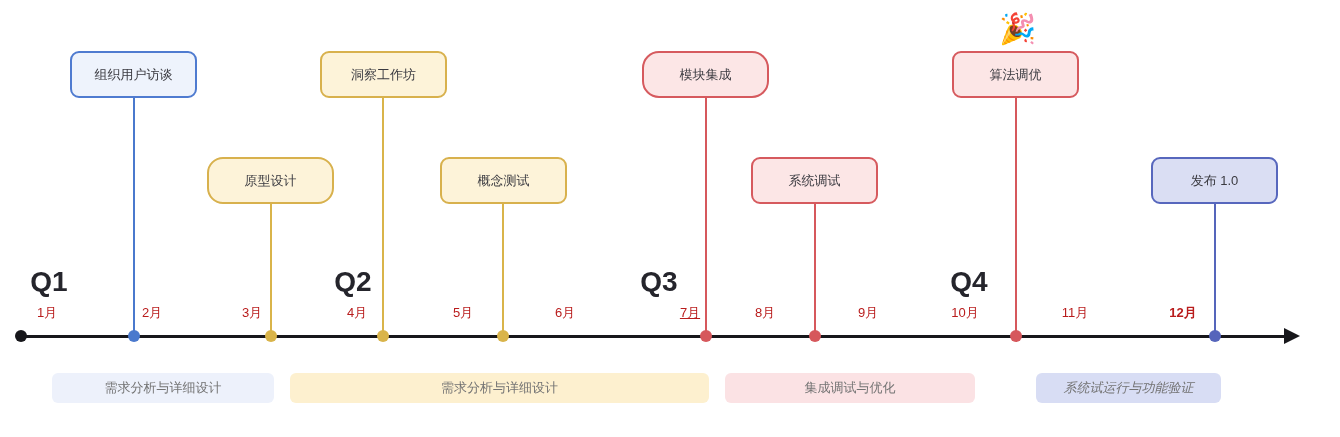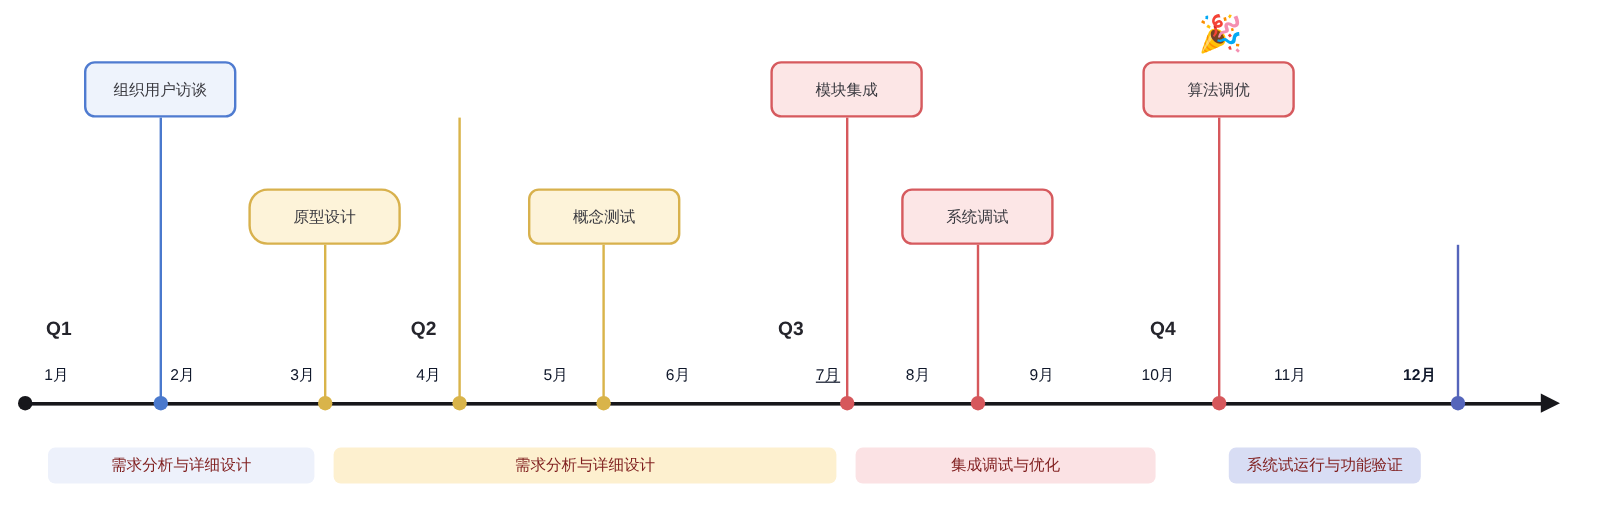--- a/index.html
+++ b/index.html
@@ -72,45 +72,46 @@
     border-top: 8px solid transparent;
     border-bottom: 8px solid transparent;
     border-left: 16px solid #17171b;
     z-index: 2;
   }
   
   .quarter {
     position: absolute;
     top: 266px;
     transform: translateX(-50%);
-    font-size: 16px;
+    font-size: 28px;
     font-weight: 700;
     color: #25252c;
     white-space: nowrap;
   }
   .month {
     position: absolute;
     top: 304px;
     transform: translateX(-50%);
     font-size: 13px;
-    color: #0f172a;
+    color: #b91c1c;
     white-space: nowrap;
   }
   
   .phase {
     position: absolute;
     top: 373px;
     height: 30px;
     border-radius: 6px;
     display: flex;
     align-items: center;
     justify-content: center;
     font-size: 13px;
-    color: #7f1d1d;
+    color: #737373;
     z-index: 1;
+    margin-left: 12px;
   }
   .p-blue   { background: #edf1fb; }
   .p-yellow { background: #fdf0cf; }
   .p-red    { background: #fbe2e4; }
   .p-purple { background: #d8ddf4; }
   
   .emoji {
     position: absolute;
     left: 999px; top: 14px;
     font-size: 30px;
@@ -128,48 +129,54 @@
   </div>
   <div class="stem s-blue" style="left:133px; top:98px; height:238px;"></div>
   <div class="dot d-blue" style="left:128px;"></div>
 
   <div class="card c-yellow" style="left:207px; top:157px;border-radius:16px;">
     <span>原型设计</span>
   </div>
   <div class="stem s-yellow" style="left:270px; top:204px; height:132px;"></div>
   <div class="dot d-yellow" style="left:265px;"></div>
 
+  <div class="card c-yellow" style="left:320px; top:51px;">
+    <span>洞察工作坊</span>
+  </div>
   <div class="stem s-yellow" style="left:382px; top:98px; height:238px;"></div>
   <div class="dot d-yellow" style="left:377px;"></div>
 
   <div class="card c-yellow" style="left:440px; top:157px;font-family:Liberation Mono, monospace;">
     <span>概念测试</span>
   </div>
   <div class="stem s-yellow" style="left:502px; top:204px; height:132px;"></div>
   <div class="dot d-yellow" style="left:497px;"></div>
 
-  <div class="card c-red" style="left:642px; top:51px;">
+  <div class="card c-red" style="left:642px; top:51px;border-radius:17px;">
     <span>模块集成</span>
   </div>
   <div class="stem s-red" style="left:705px; top:98px; height:238px;"></div>
   <div class="dot d-red" style="left:700px;"></div>
 
   <div class="card c-red" style="left:751px; top:157px;">
     <span>系统调试</span>
   </div>
   <div class="stem s-red" style="left:814px; top:204px; height:132px;"></div>
   <div class="dot d-red" style="left:809px;"></div>
 
   <span class="emoji">🎉</span>
   <div class="card c-red" style="left:952px; top:51px;">
     <span>算法调优</span>
   </div>
   <div class="stem s-red" style="left:1015px; top:98px; height:238px;"></div>
   <div class="dot d-red" style="left:1010px;"></div>
 
+  <div class="card c-purple" style="left:1151px; top:157px;">
+    <span>发布 1.0</span>
+  </div>
   <div class="stem s-purple" style="left:1214px; top:204px; height:132px;"></div>
   <div class="dot d-purple" style="left:1209px;"></div>
 
   <div class="quarter" style="left:49px;">Q1</div>
   <div class="quarter" style="left:353px;">Q2</div>
   <div class="quarter" style="left:659px;">Q3</div>
   <div class="quarter" style="left:969px;">Q4</div>
 
   <div class="month" style="left:47px;">1月</div>
   <div class="month" style="left:152px;">2月</div>
@@ -190,17 +197,17 @@
 
   <div class="phase p-blue" style="left:40px;   width:222px;">
     <span>需求分析与详细设计</span>
   </div>
   <div class="phase p-yellow" style="left:278px;  width:419px;">
     <span>需求分析与详细设计</span>
   </div>
   <div class="phase p-red" style="left:713px;  width:250px;">
     <span>集成调试与优化</span>
   </div>
-  <div class="phase p-purple" style="left:1024px; width:160px;">
+  <div class="phase p-purple" style="left:1024px; width:185px;font-style:italic;">
     <span>系统试运行与功能验证</span>
   </div>
 
 </div>
 
 </body></html>

